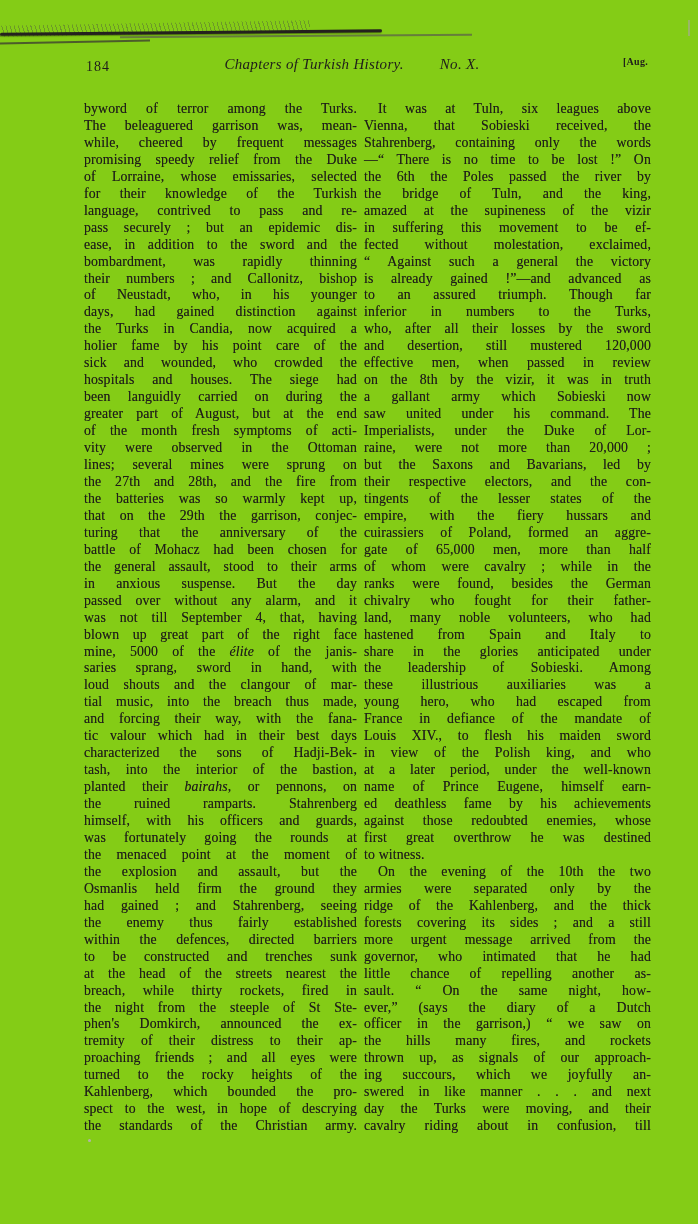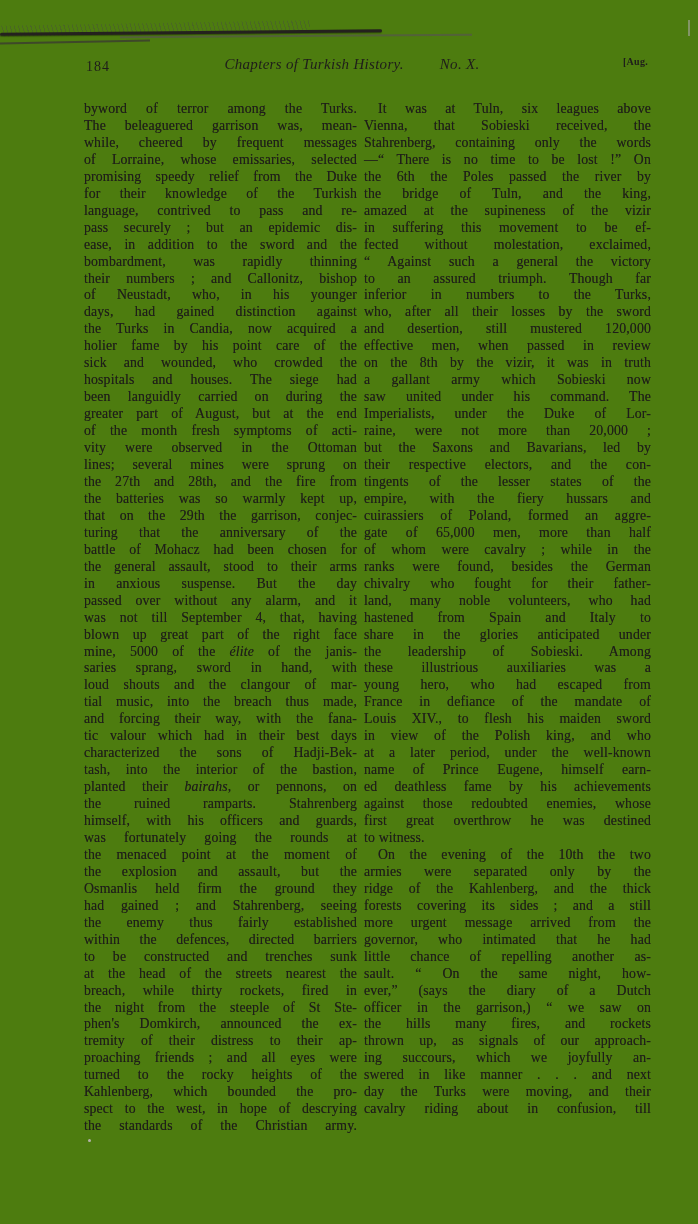--- a/index.html
+++ b/index.html
@@ -9,21 +9,21 @@
     height: 1224px;
     background: #fdfdfc;
     font-family: "Liberation Serif", "DejaVu Serif", serif;
     color: #1f1d1b;
     overflow: hidden;
   }
   .page {
     position: relative;
     width: 698px;
     height: 1224px;
-    background: #4d7c0f;
+    background: #84cc16;
   }
   
   .artifact { position: absolute; pointer-events: none; }
   .artifact-hatch {
     left: 0; top: 23px; width: 310px; height: 11px;
     background: repeating-linear-gradient(75deg, rgba(70,70,70,.38) 0 1px, transparent 1px 4px);
     transform: rotate(-1deg);
   }
   .artifact-line-1 {
     left: 0; top: 31px; width: 382px; height: 3px;
@@ -115,22 +115,22 @@
       <span>Chapters of Turkish History.</span>
       <span class="issue">No. X.</span>
     </div>
     <span class="date-marker">[Aug.</span>
   </div>
 
   <div class="col col-left">
       <div class="line">byword of terror among the Turks.</div>
       <div class="line">The beleaguered garrison was, mean-</div>
       <div class="line">while, cheered by frequent messages</div>
+      <div class="line">promising speedy relief from the Duke</div>
       <div class="line">of Lorraine, whose emissaries, selected</div>
-      <div class="line">promising speedy relief from the Duke</div>
       <div class="line">for their knowledge of the Turkish</div>
       <div class="line">language, contrived to pass and re-</div>
       <div class="line">pass securely ; but an epidemic dis-</div>
       <div class="line">ease, in addition to the sword and the</div>
       <div class="line">bombardment, was rapidly thinning</div>
       <div class="line">their numbers ; and Callonitz, bishop</div>
       <div class="line">of Neustadt, who, in his younger</div>
       <div class="line">days, had gained distinction against</div>
       <div class="line">the Turks in Candia, now acquired a</div>
       <div class="line">holier fame by his point care of the</div>
@@ -185,20 +185,21 @@
       <div class="line indent">It was at Tuln, six leagues above</div>
       <div class="line">Vienna, that Sobieski received, the</div>
       <div class="line">Stahrenberg, containing only the words</div>
       <div class="line">—“ There is no time to be lost !” On</div>
       <div class="line">the 6th the Poles passed the river by</div>
       <div class="line">the bridge of Tuln, and the king,</div>
       <div class="line">amazed at the supineness of the vizir</div>
       <div class="line">in suffering this movement to be ef-</div>
       <div class="line">fected without molestation, exclaimed,</div>
       <div class="line">“ Against such a general the victory</div>
+      <div class="line">is already gained !”—and advanced as</div>
       <div class="line">to an assured triumph. Though far</div>
       <div class="line">inferior in numbers to the Turks,</div>
       <div class="line">who, after all their losses by the sword</div>
       <div class="line">and desertion, still mustered 120,000</div>
       <div class="line">effective men, when passed in review</div>
       <div class="line">on the 8th by the vizir, it was in truth</div>
       <div class="line">a gallant army which Sobieski now</div>
       <div class="line">saw united under his command. The</div>
       <div class="line">Imperialists, under the Duke of Lor-</div>
       <div class="line">raine, were not more than 20,000 ;</div>

